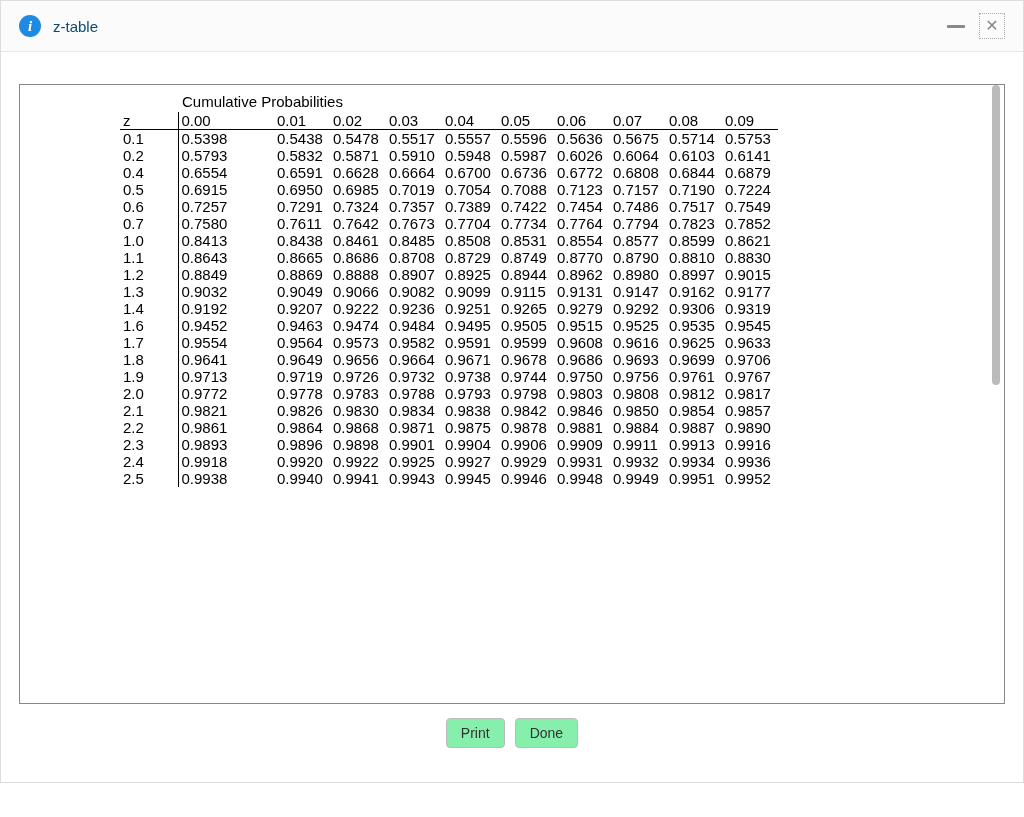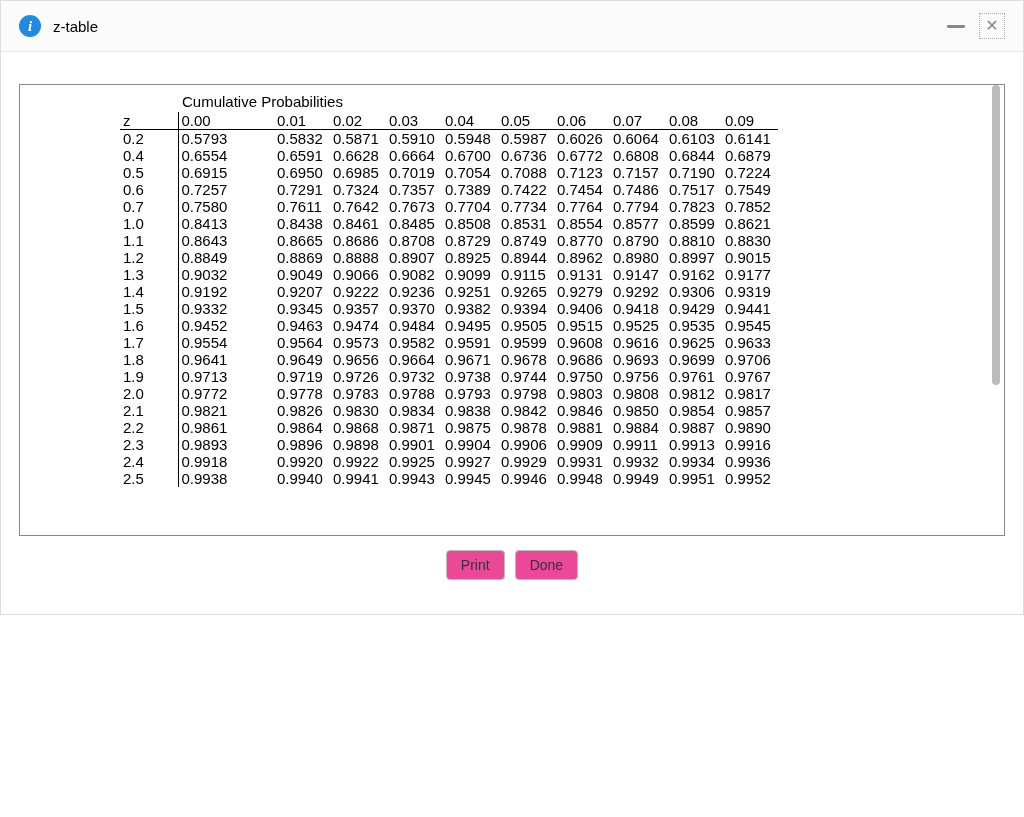--- a/index.html
+++ b/index.html
@@ -2,53 +2,53 @@
 <html><head>
 <meta charset="utf-8">
 <style>
 * { box-sizing: border-box; margin: 0; padding: 0; }
 body { font-family: Arial, Helvetica, sans-serif; background:#fff; font-size:14px; }
 
 .window { border:1px solid #ddd; box-shadow:0 1px 3px rgba(0,0,0,0.1); }
 
 .titlebar { display:flex; align-items:center; padding:12px 18px; border-bottom:1px solid #e5e5e5;
             background:#fbfbfb; }
-.titlebar .title { margin-left:12px; color:#000000; font-size:15px; }
+.titlebar .title { margin-left:12px; color:#0c4a6e; font-size:15px; }
 .titlebar .spacer { flex:1; }
 .win-controls { display:flex; align-items:center; gap:14px; }
 .min-icon { width:18px; height:4px; display:flex; align-items:center; }
 .min-icon .bar { width:18px; height:3px; background:#888; border-radius:1px; }
 .close-icon { width:26px; height:26px; border:1px dotted #aaa; display:flex;
               align-items:center; justify-content:center; color:#888; font-size:16px;
               line-height:1; }
 
 .info-icon { width:22px; height:22px; border-radius:50%; background:#1f8ae2;
              display:flex; align-items:center; justify-content:center; color:#fff;
              font-family:Georgia, serif; font-style:italic; font-weight:bold;
              font-size:15px; }
 
 .content { padding:32px 18px 16px 18px; position:relative; }
-.table-box { border:1px solid #888; height:452px; overflow:hidden; position:relative; }
+.table-box { border:1px solid #888; height:620px; overflow:hidden; position:relative; }
 .table-pad { padding:8px 80px 8px 100px; }
 
 .scrollbar { position:absolute; right:4px; top:0; bottom:0; width:8px; }
 .scroll-thumb { width:8px; background:#bbb; border-radius:4px; position:absolute; top:0; height:300px; }
 
 .caption { font-size:15px; margin-bottom:2px; padding-left:62px; }
 
 table { border-collapse:collapse; font-size:15px; }
 th, td { text-align:left; font-weight:normal; padding:0 3px; white-space:nowrap; }
 th { border-bottom:1px solid #000; }
 .z-col-h { width:58px; border-right:1px solid #000; }
 .z-col { width:58px; border-right:1px solid #000; }
 .col00-h, .col00 { width:96px; }
 .colx-h, .colx { width:56px; }
 
 .footer { display:flex; justify-content:center; gap:10px; padding:14px 0 18px 0; }
-.btn { border:1px solid #bbb; background:#ec4899; border-radius:4px; padding:6px 14px;
+.btn { border:1px solid #bbb; background:#86efac; border-radius:4px; padding:6px 14px;
        font-size:14px; color:#333; cursor:pointer; }
 </style>
 </head>
 <body>
 
 <div class="window">
   <div class="titlebar">
     <span class="info-icon">i</span>
     <span class="title">z-table</span>
     <span class="spacer"></span>
@@ -75,20 +75,33 @@
                 <th class="colx-h">0.04</th>
                 <th class="colx-h">0.05</th>
                 <th class="colx-h">0.06</th>
                 <th class="colx-h">0.07</th>
                 <th class="colx-h">0.08</th>
                 <th class="colx-h">0.09</th>
               </tr>
             </thead>
           <tbody id="tbody">
               <tr>
+                <td class="z-col">0.1</td>
+                <td class="col00">0.5398</td>
+                <td class="colx">0.5438</td>
+                <td class="colx">0.5478</td>
+                <td class="colx">0.5517</td>
+                <td class="colx">0.5557</td>
+                <td class="colx">0.5596</td>
+                <td class="colx">0.5636</td>
+                <td class="colx">0.5675</td>
+                <td class="colx">0.5714</td>
+                <td class="colx">0.5753</td>
+              </tr>
+              <tr>
                 <td class="z-col">0.2</td>
                 <td class="col00">0.5793</td>
                 <td class="colx">0.5832</td>
                 <td class="colx">0.5871</td>
                 <td class="colx">0.5910</td>
                 <td class="colx">0.5948</td>
                 <td class="colx">0.5987</td>
                 <td class="colx">0.6026</td>
                 <td class="colx">0.6064</td>
                 <td class="colx">0.6103</td>
@@ -205,33 +218,20 @@
                 <td class="colx">0.9222</td>
                 <td class="colx">0.9236</td>
                 <td class="colx">0.9251</td>
                 <td class="colx">0.9265</td>
                 <td class="colx">0.9279</td>
                 <td class="colx">0.9292</td>
                 <td class="colx">0.9306</td>
                 <td class="colx">0.9319</td>
               </tr>
               <tr>
-                <td class="z-col">1.5</td>
-                <td class="col00">0.9332</td>
-                <td class="colx">0.9345</td>
-                <td class="colx">0.9357</td>
-                <td class="colx">0.9370</td>
-                <td class="colx">0.9382</td>
-                <td class="colx">0.9394</td>
-                <td class="colx">0.9406</td>
-                <td class="colx">0.9418</td>
-                <td class="colx">0.9429</td>
-                <td class="colx">0.9441</td>
-              </tr>
-              <tr>
                 <td class="z-col">1.6</td>
                 <td class="col00">0.9452</td>
                 <td class="colx">0.9463</td>
                 <td class="colx">0.9474</td>
                 <td class="colx">0.9484</td>
                 <td class="colx">0.9495</td>
                 <td class="colx">0.9505</td>
                 <td class="colx">0.9515</td>
                 <td class="colx">0.9525</td>
                 <td class="colx">0.9535</td>

